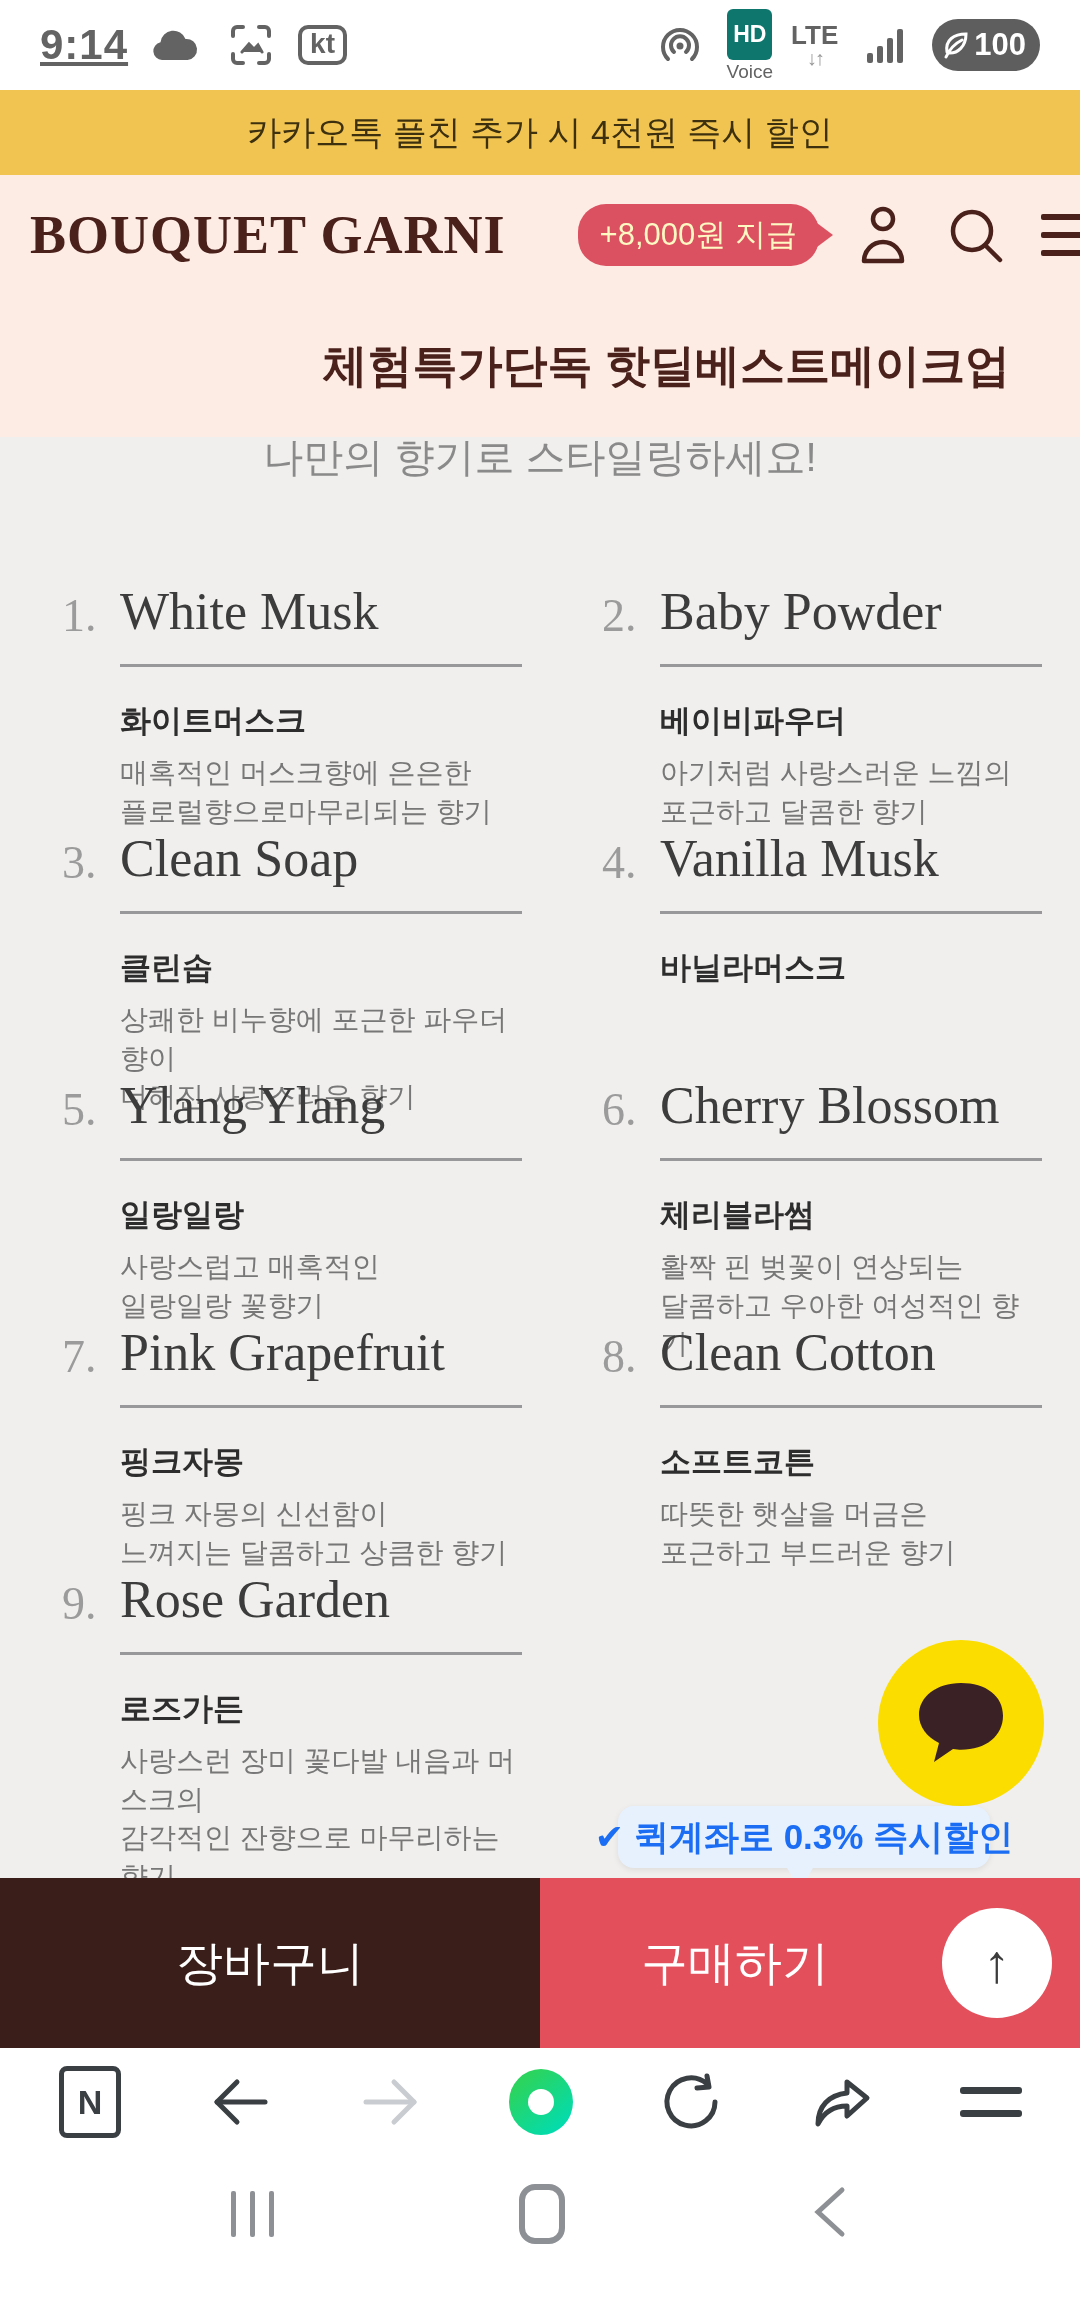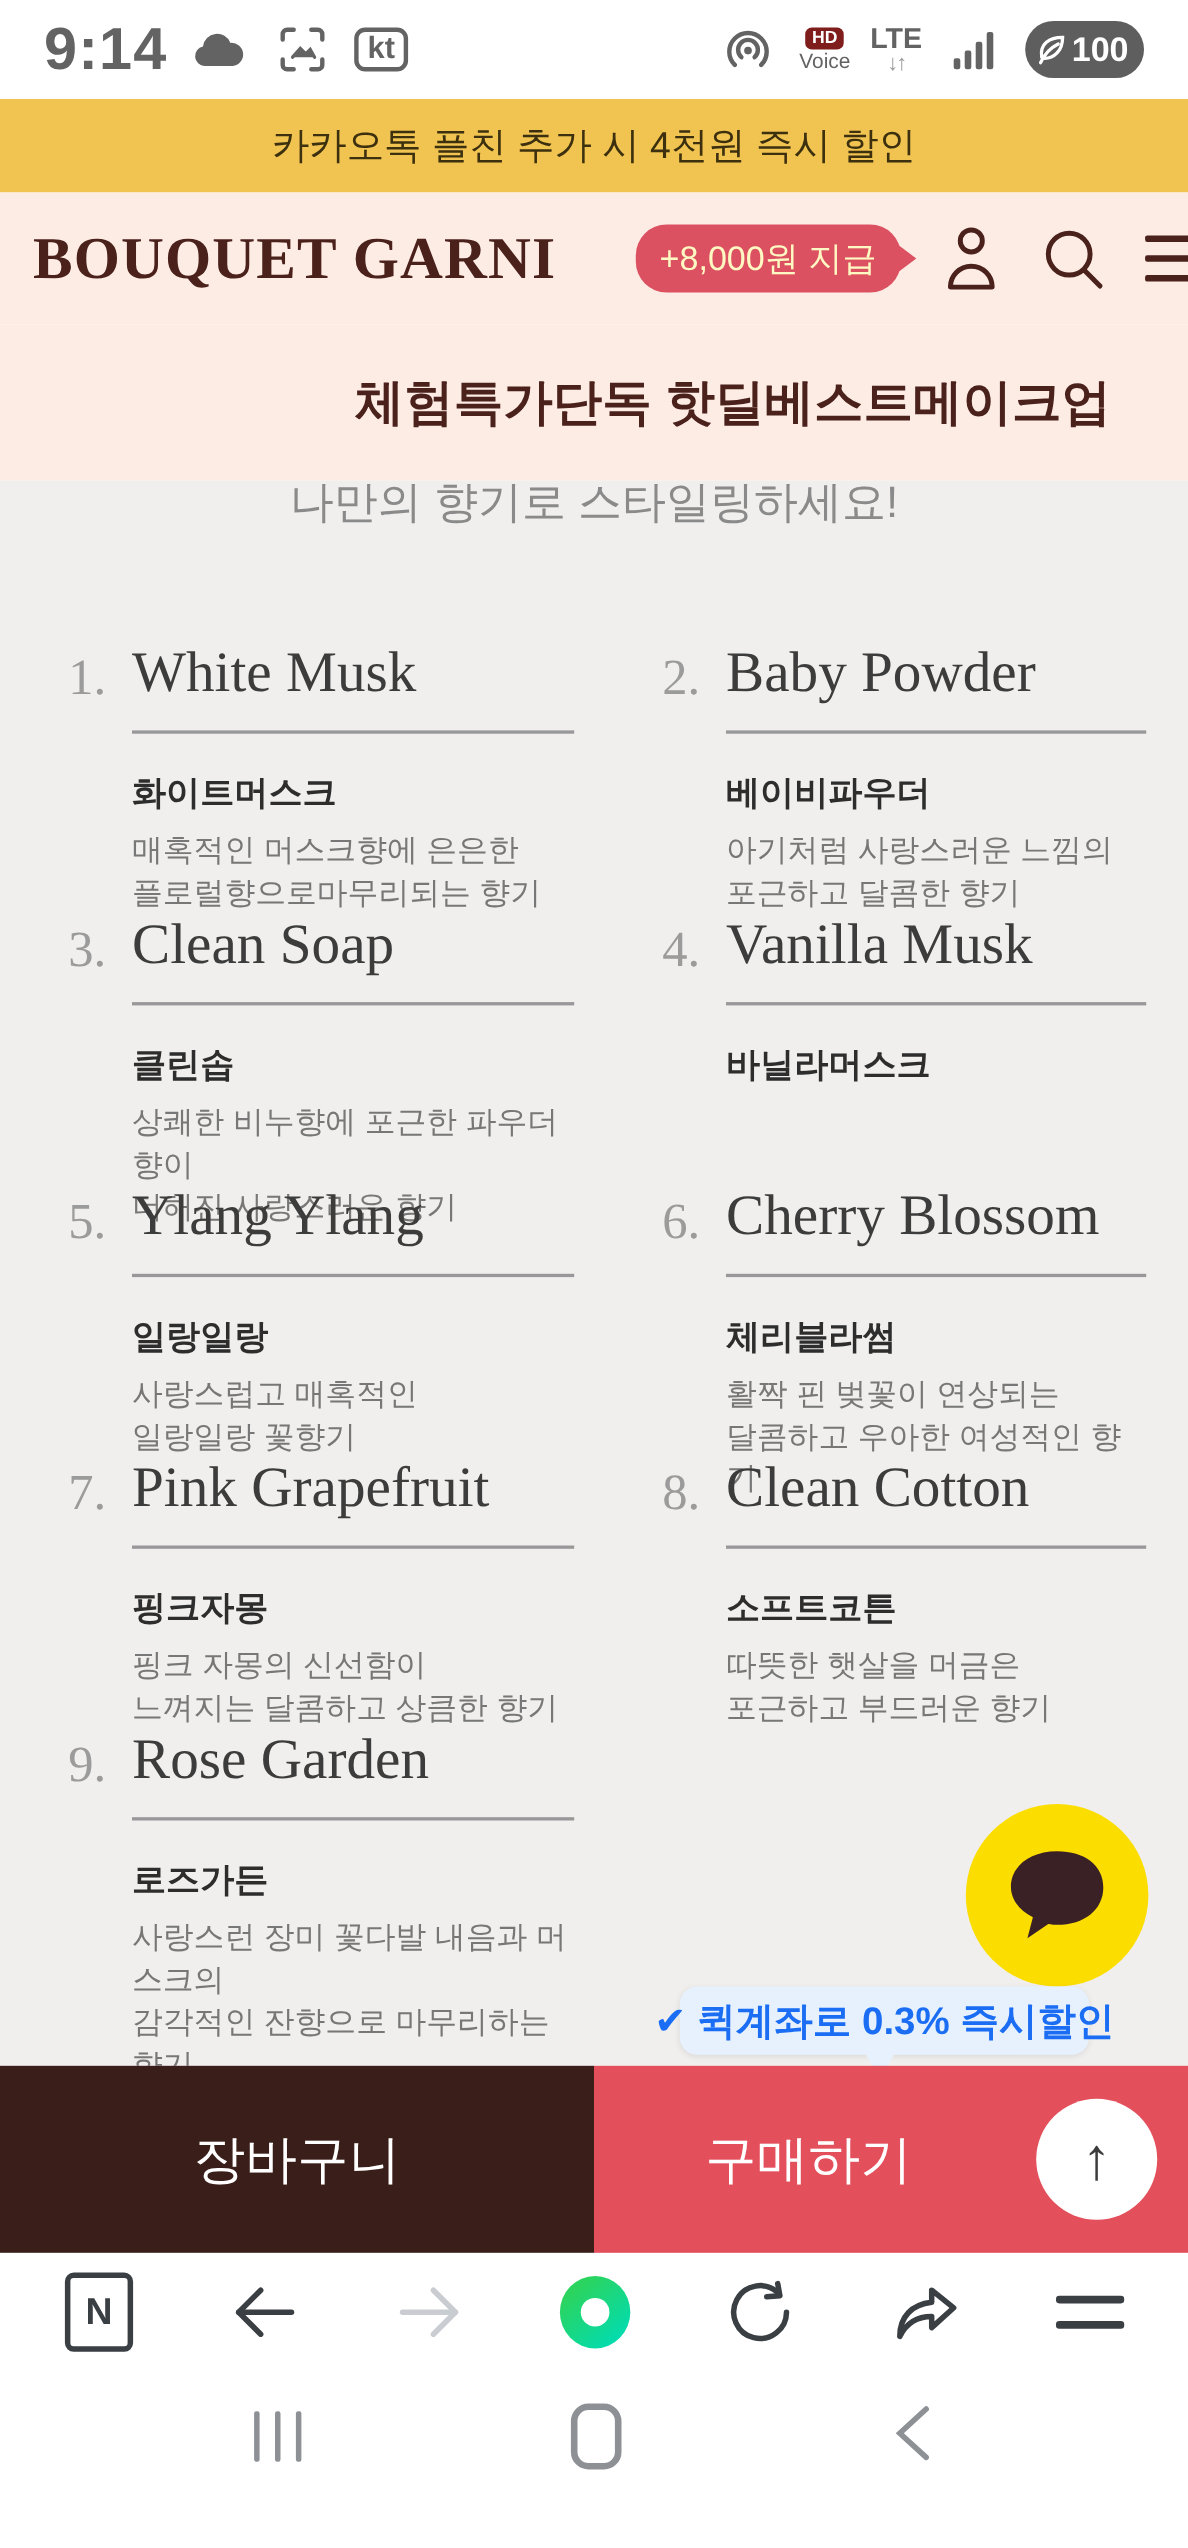--- a/index.html
+++ b/index.html
@@ -3,25 +3,25 @@
 <meta charset="utf-8">
 <style>
   html,body{margin:0;padding:0;background:#dfe0e2;}
   .screen{position:relative;width:1080px;height:2316px;background:#ffffff;overflow:hidden;
           font-family:"Liberation Sans","DejaVu Sans",sans-serif;}
 
   
   .status-bar{height:90px;background:#ffffff;display:flex;align-items:center;
               justify-content:space-between;padding:0 40px;box-sizing:border-box;color:#636363;}
   .sb-left,.sb-right{display:flex;align-items:center;gap:18px;}
-  .sb-time{font-size:54px;font-weight:bold;letter-spacing:1px;}
+  .sb-time{font-size:42px;font-weight:bold;letter-spacing:1px;text-decoration:underline;}
   .kt-box{border:4px solid #636363;border-radius:10px;font-size:28px;font-weight:bold;
           padding:1px 8px 3px;line-height:1;}
   .hd-wrap{display:flex;flex-direction:column;align-items:center;line-height:1;}
-  .hd-badge{background:#7f1d1d;color:#fff;font-size:16px;font-weight:bold;border-radius:6px;padding:2px 6px;}
+  .hd-badge{background:#0f766e;color:#fff;font-size:23px;font-weight:bold;border-radius:6px;padding:14px 6px;}
   .hd-sub{font-size:19px;margin-top:2px;}
   .lte-wrap{display:flex;flex-direction:column;align-items:center;line-height:1;}
   .lte-txt{font-size:26px;font-weight:bold;}
   .lte-arrows{font-size:20px;letter-spacing:-2px;color:#9a9a9a;}
   .battery{background:#5e5e5e;color:#fff;border-radius:26px;height:52px;display:flex;
            align-items:center;padding:0 14px 0 10px;gap:4px;}
   .battery-num{font-size:31px;font-weight:bold;}
 
   
   .promo{height:85px;background:#f1c351;display:flex;align-items:center;justify-content:center;}

